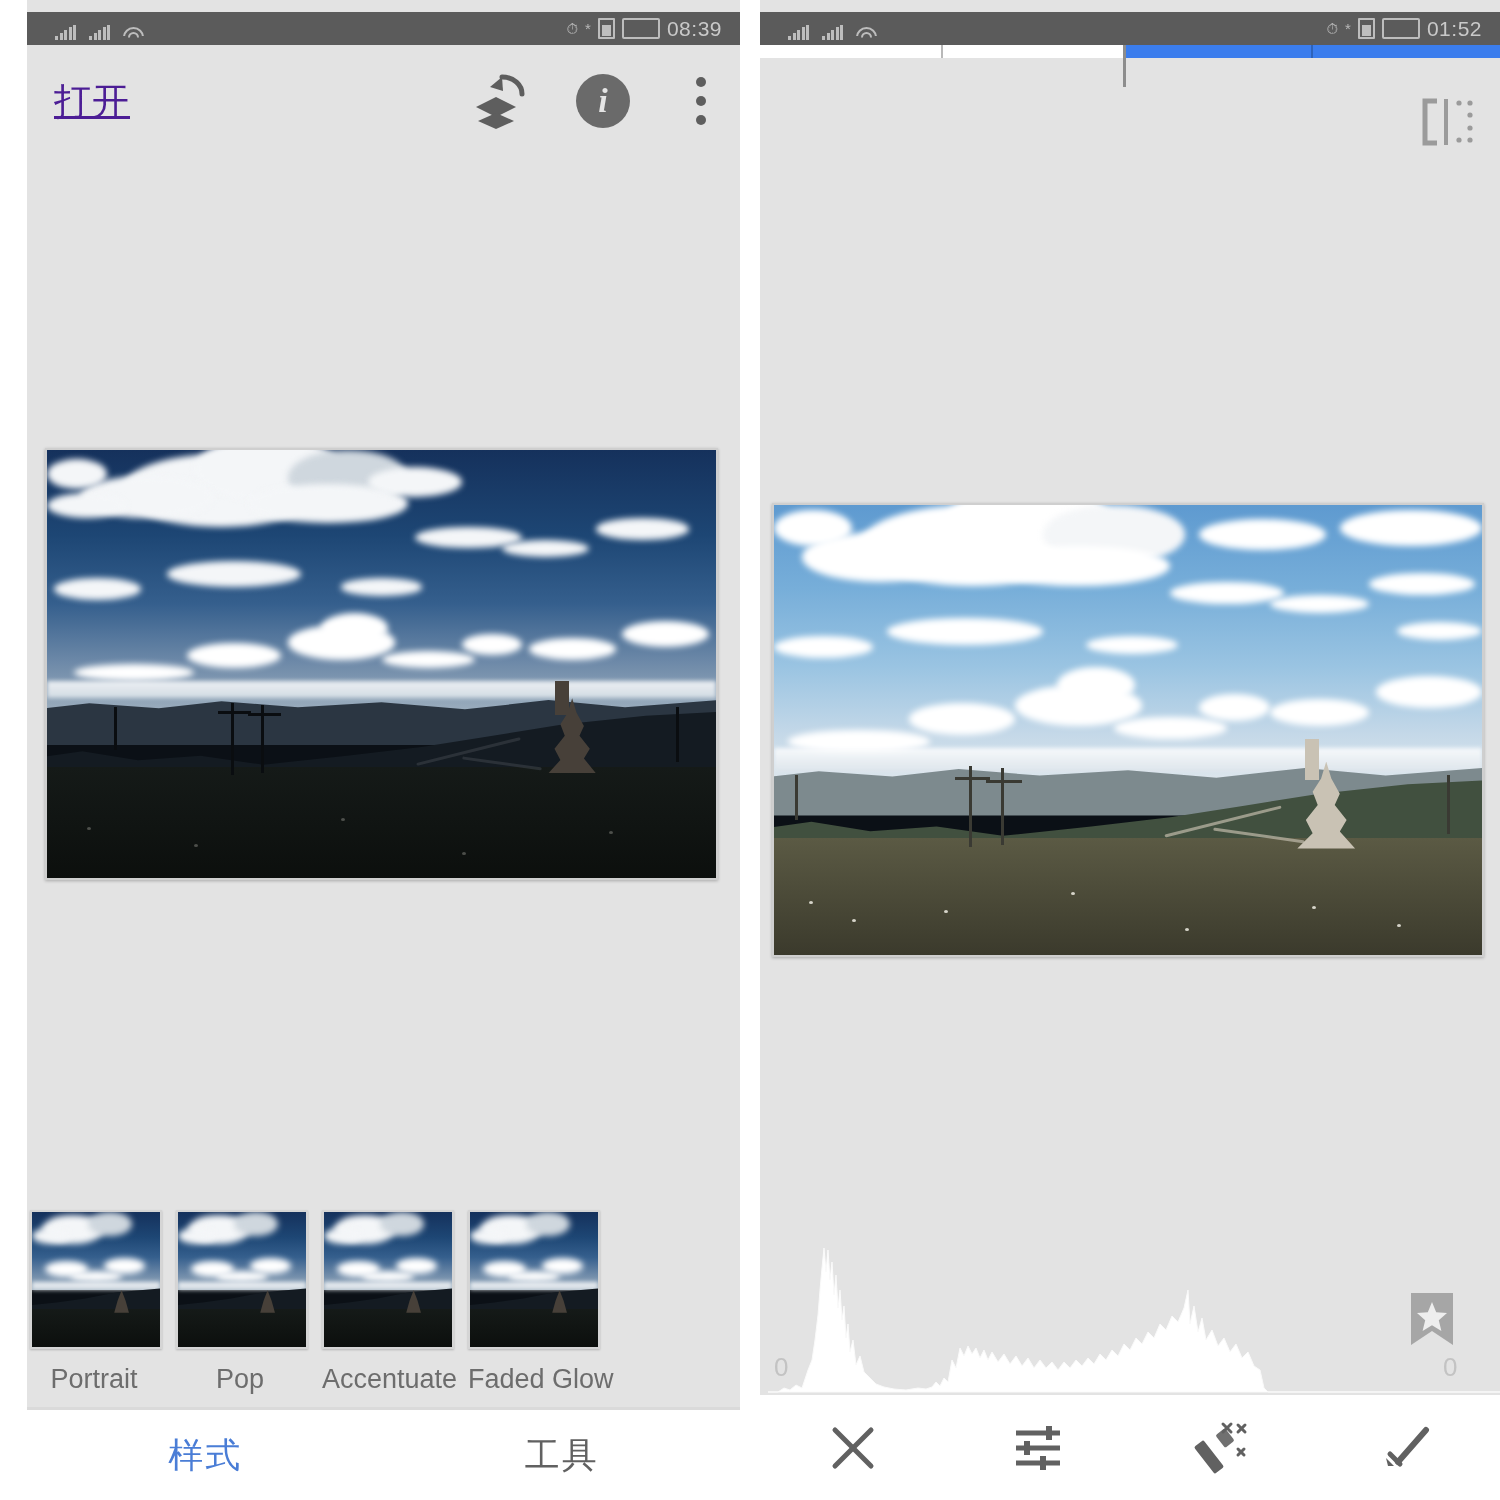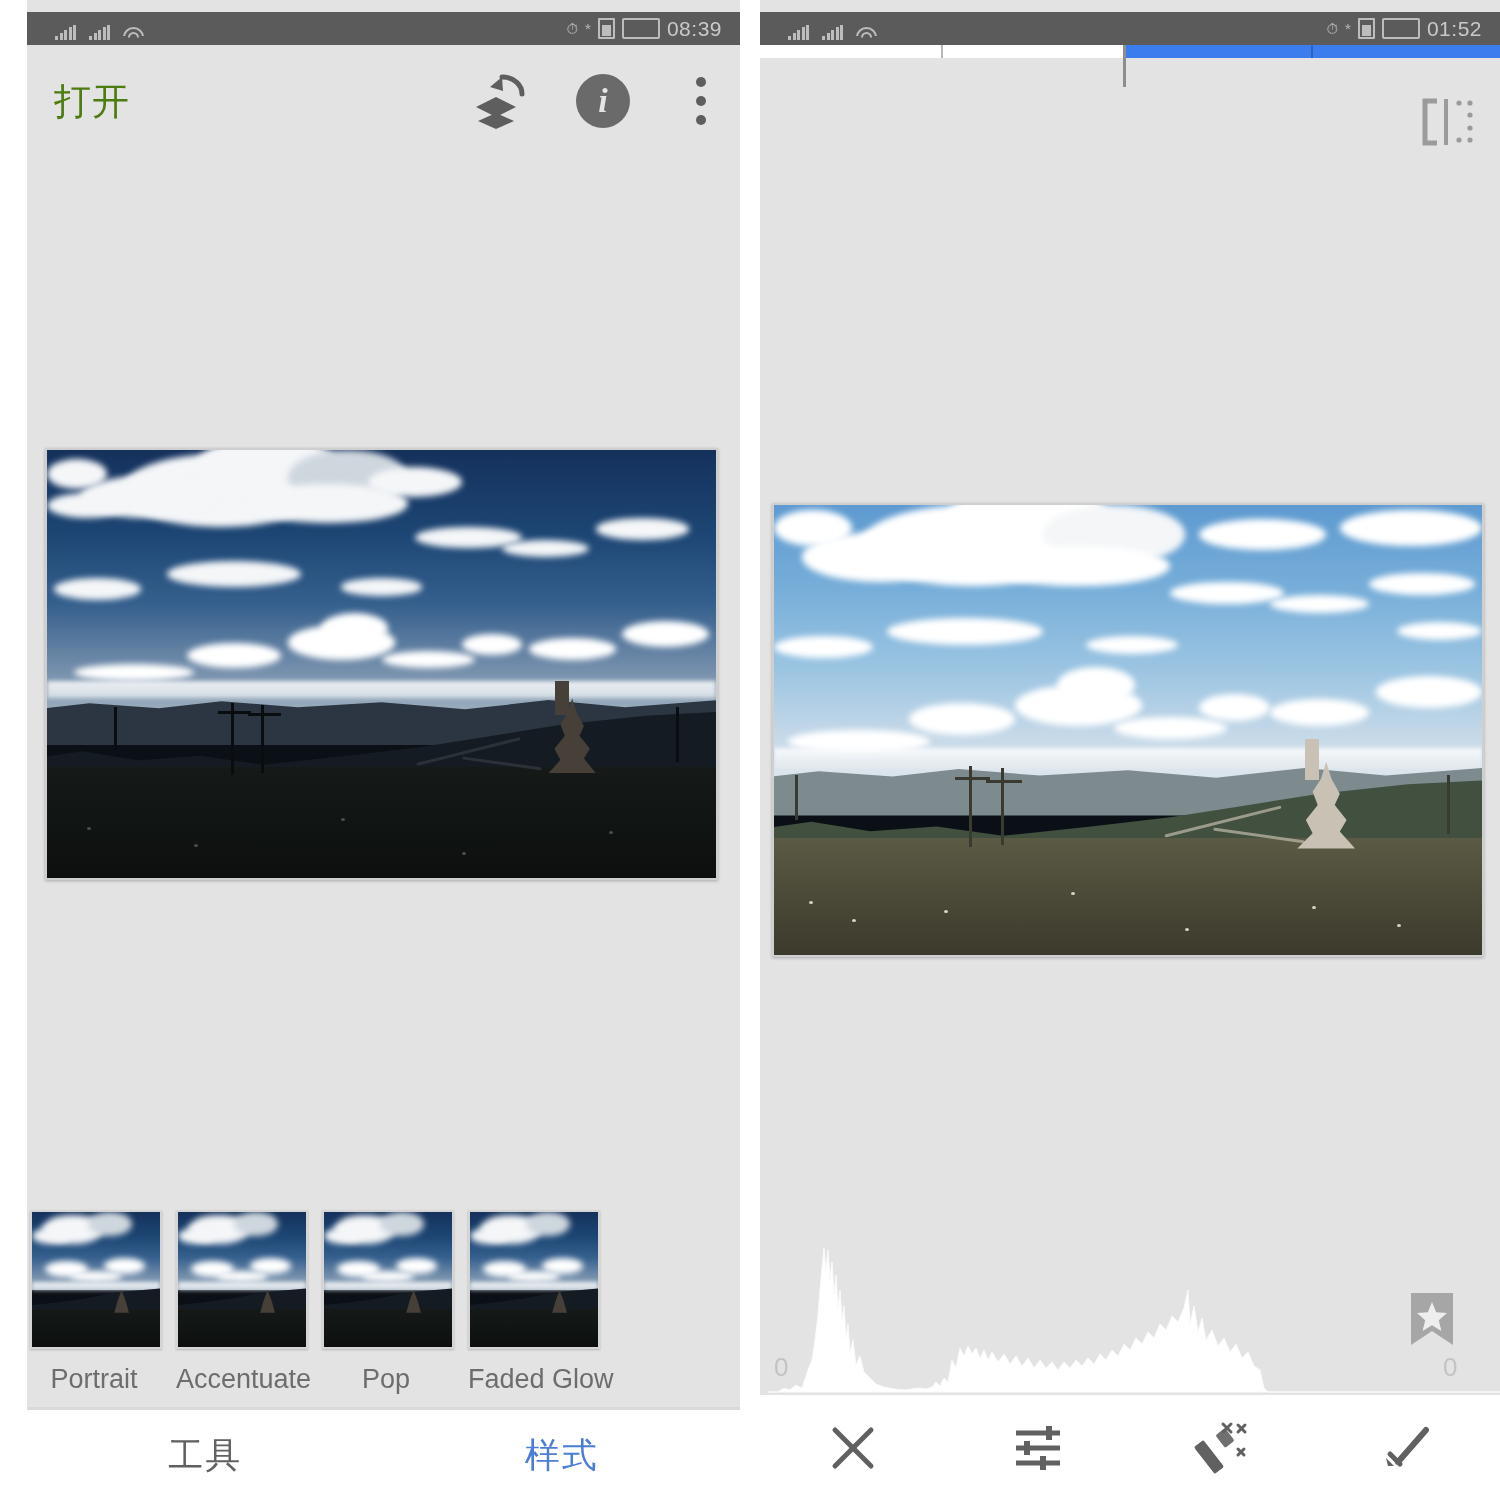--- a/index.html
+++ b/index.html
@@ -39,21 +39,21 @@
   .sb-ico { font-size: 15px; line-height: 1; color: #cfcfcf; opacity: .8; }
   .batt { width: 13px; height: 17px; border: 2px solid #cfcfcf; border-radius: 1px; position: relative; opacity:.85;}
   .batt::after{content:"";position:absolute;left:2px;bottom:1px;right:2px;top:5px;background:#cfcfcf;}
   .batt2 { width: 34px; height: 17px; border: 2px solid #cfcfcf; border-radius: 2px; opacity:.85;}
   .clock { font-size: 21px; color: #d5d5d5; letter-spacing: .5px; opacity:.9;}
 
   
   #appbar { position: absolute; left: 0; right: 0; top: 45px; height: 120px; }
   #appbar .title {
     position: absolute; left: 27px; top: 32px;
-    font-size: 37px; color: #4d7c0f; letter-spacing: 1px;
+    font-size: 37px; color: #4c1d95; letter-spacing: 1px; text-decoration: underline;
   }
   .appbar-icons { position: absolute; right: 20px; top: 28px; display: flex; align-items: center; gap: 52px; }
 
   .ic-revert { position: relative; width: 52px; height: 56px; }
   .ic-info { width: 54px; height: 54px; border-radius: 50%; background: #6a6a6a;
              display:flex; align-items:center; justify-content:center;
              color:#e5e5e5; font-size: 34px; font-weight: bold; font-style: italic;
              font-family:"Liberation Serif", serif; }
   .ic-dots { width: 10px; display:flex; flex-direction:column; gap: 9px; padding: 0 14px;}
   .ic-dots span { width: 10px; height: 10px; border-radius: 50%; background: #5e5e5e; display:block;}
@@ -309,42 +309,42 @@
               <div class="cloud cl-s" style="left:56%;top:34%;width:32%;height:12%;"></div>
               <div class="cloud cl-s" style="left:30%;top:44%;width:40%;height:8%;"></div>
               <div class="snowline" style="top:52%;height:6%;"></div>
               <div class="ridge ridge-mid" style="top:54%;height:25%;
                    clip-path: polygon(0% 60%,20% 52%,42% 40%,66% 22%,100% 10%,100% 100%,0% 100%);"></div>
               <div class="ground ground-l" style="top:72%;height:28%;"></div>
               <div class="cairn" style="left:62%;top:58%;width:16%;height:18%;
                    clip-path: polygon(50% 0%,70% 44%,86% 92%,14% 92%,30% 44%);"></div>
             </div>
           </div>
-          <div class="thumb-label">Accentuate</div>
+          <div class="thumb-label">Pop</div>
         </div>
 
         <div class="thumb-wrap">
           <div class="thumb">
             <div class="scene dark">
               <div class="sky dark" style="height:58%"></div>
               <div class="cloud cl-w" style="left:8%;top:2%;width:48%;height:22%;"></div>
               <div class="cloud cl-g" style="left:44%;top:0%;width:34%;height:18%;"></div>
               <div class="cloud cl-w" style="left:0%;top:12%;width:30%;height:12%;"></div>
               <div class="cloud cl-s" style="left:10%;top:36%;width:34%;height:12%;"></div>
               <div class="cloud cl-s" style="left:56%;top:34%;width:32%;height:12%;"></div>
               <div class="cloud cl-s" style="left:30%;top:44%;width:40%;height:8%;"></div>
               <div class="snowline" style="top:52%;height:6%;"></div>
               <div class="ridge ridge-mid" style="top:54%;height:25%;
                    clip-path: polygon(0% 60%,20% 52%,42% 40%,66% 22%,100% 10%,100% 100%,0% 100%);"></div>
               <div class="ground ground-l" style="top:72%;height:28%;"></div>
               <div class="cairn" style="left:62%;top:58%;width:16%;height:18%;
                    clip-path: polygon(50% 0%,70% 44%,86% 92%,14% 92%,30% 44%);"></div>
             </div>
           </div>
-          <div class="thumb-label">Pop</div>
+          <div class="thumb-label">Accentuate</div>
         </div>
 
         <div class="thumb-wrap">
           <div class="thumb">
             <div class="scene dark">
               <div class="sky dark" style="height:58%"></div>
               <div class="cloud cl-w" style="left:8%;top:2%;width:48%;height:22%;"></div>
               <div class="cloud cl-g" style="left:44%;top:0%;width:34%;height:18%;"></div>
               <div class="cloud cl-w" style="left:0%;top:12%;width:30%;height:12%;"></div>
               <div class="cloud cl-s" style="left:10%;top:36%;width:34%;height:12%;"></div>
@@ -358,22 +358,22 @@
                    clip-path: polygon(50% 0%,70% 44%,86% 92%,14% 92%,30% 44%);"></div>
             </div>
           </div>
           <div class="thumb-label">Faded Glow</div>
         </div>
 
       </div>
     </div>
 
     <div id="tabbar">
+      <div class="tab active">样式</div>
       <div class="tab">工具</div>
-      <div class="tab active">样式</div>
     </div>
   </div>
 
   <div class="panel" id="panel-right">
 
     <div class="statusbar">
       <div class="sb-left">
         <span class="sig">
             <i></i>
             <i></i>

